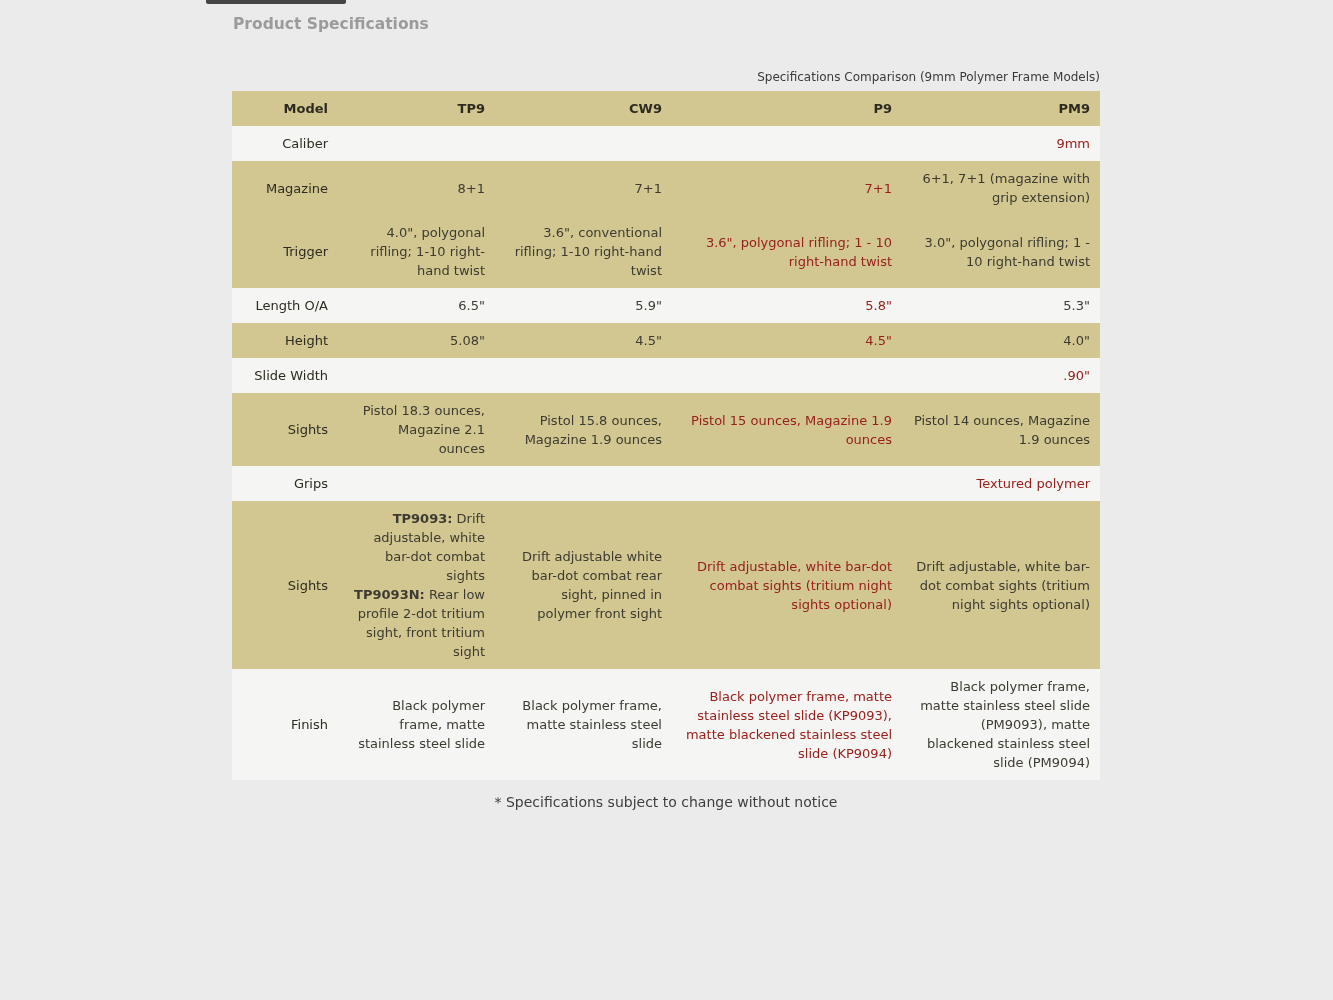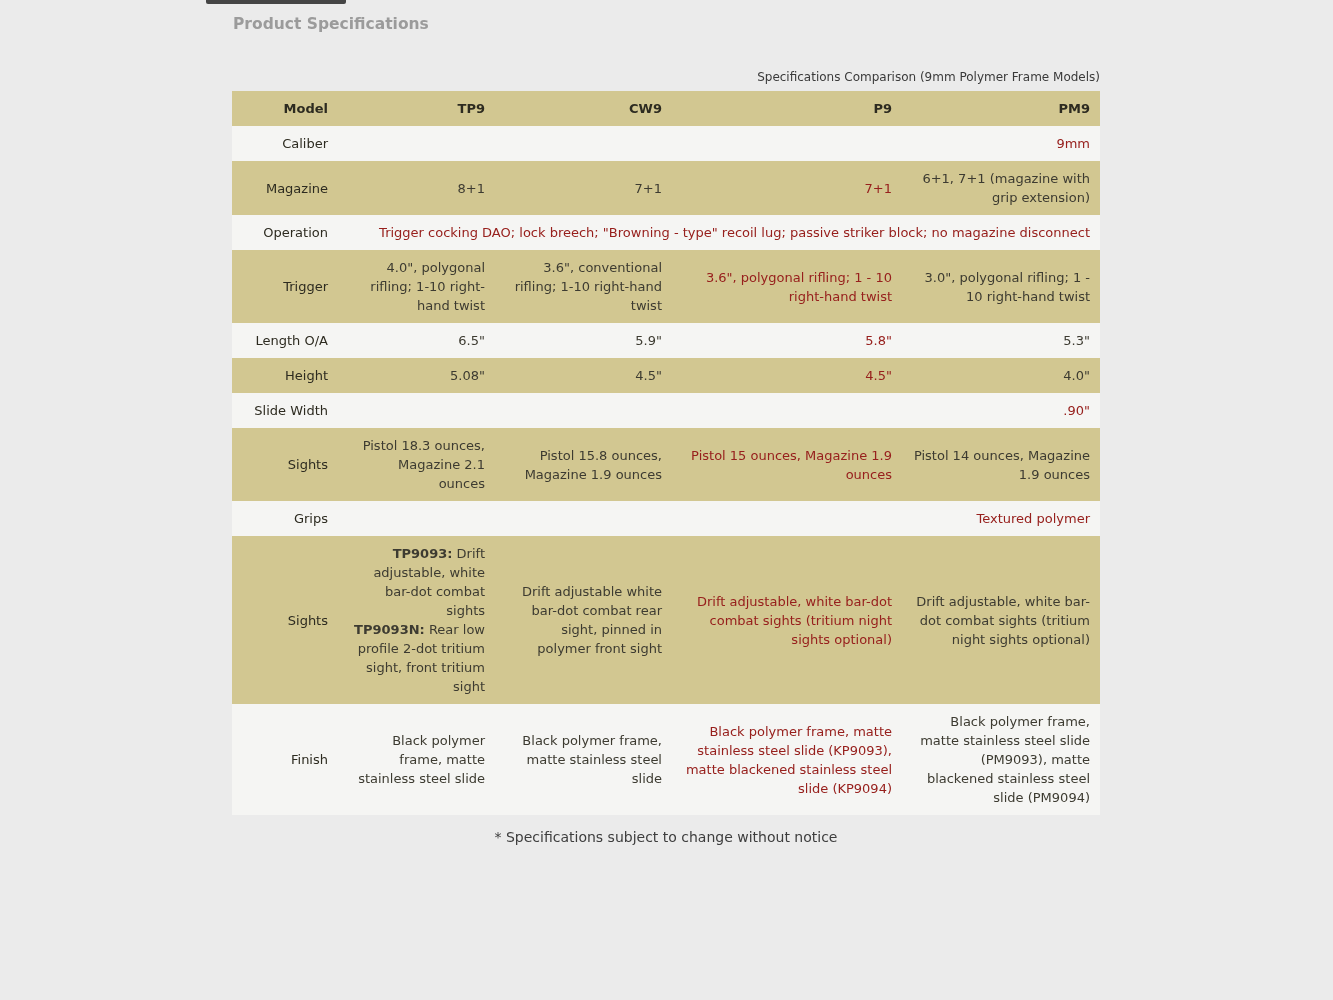--- a/index.html
+++ b/index.html
@@ -115,24 +115,20 @@
           <td class="row-label">Caliber</td>
           <td colspan="4" class="red">9mm</td>
         </tr>
         <tr class="tan">
           <td class="row-label">Magazine</td>
           <td>8+1</td>
           <td>7+1</td>
           <td class="red">7+1</td>
           <td>6+1, 7+1 (magazine with grip extension)</td>
         </tr>
-        <tr class="lite">
-          <td class="row-label">Operation</td>
-          <td colspan="4" class="red">Trigger cocking DAO; lock breech; "Browning - type" recoil lug; passive striker block; no magazine disconnect</td>
-        </tr>
         <tr class="tan">
           <td class="row-label">Trigger</td>
           <td>4.0", polygonal rifling; 1-10 right-hand twist</td>
           <td>3.6", conventional rifling; 1-10 right-hand twist</td>
           <td class="red">3.6", polygonal rifling; 1 - 10 right-hand twist</td>
           <td>3.0", polygonal rifling; 1 - 10 right-hand twist</td>
         </tr>
         <tr class="lite">
           <td class="row-label">Length O/A</td>
           <td>6.5"</td>

